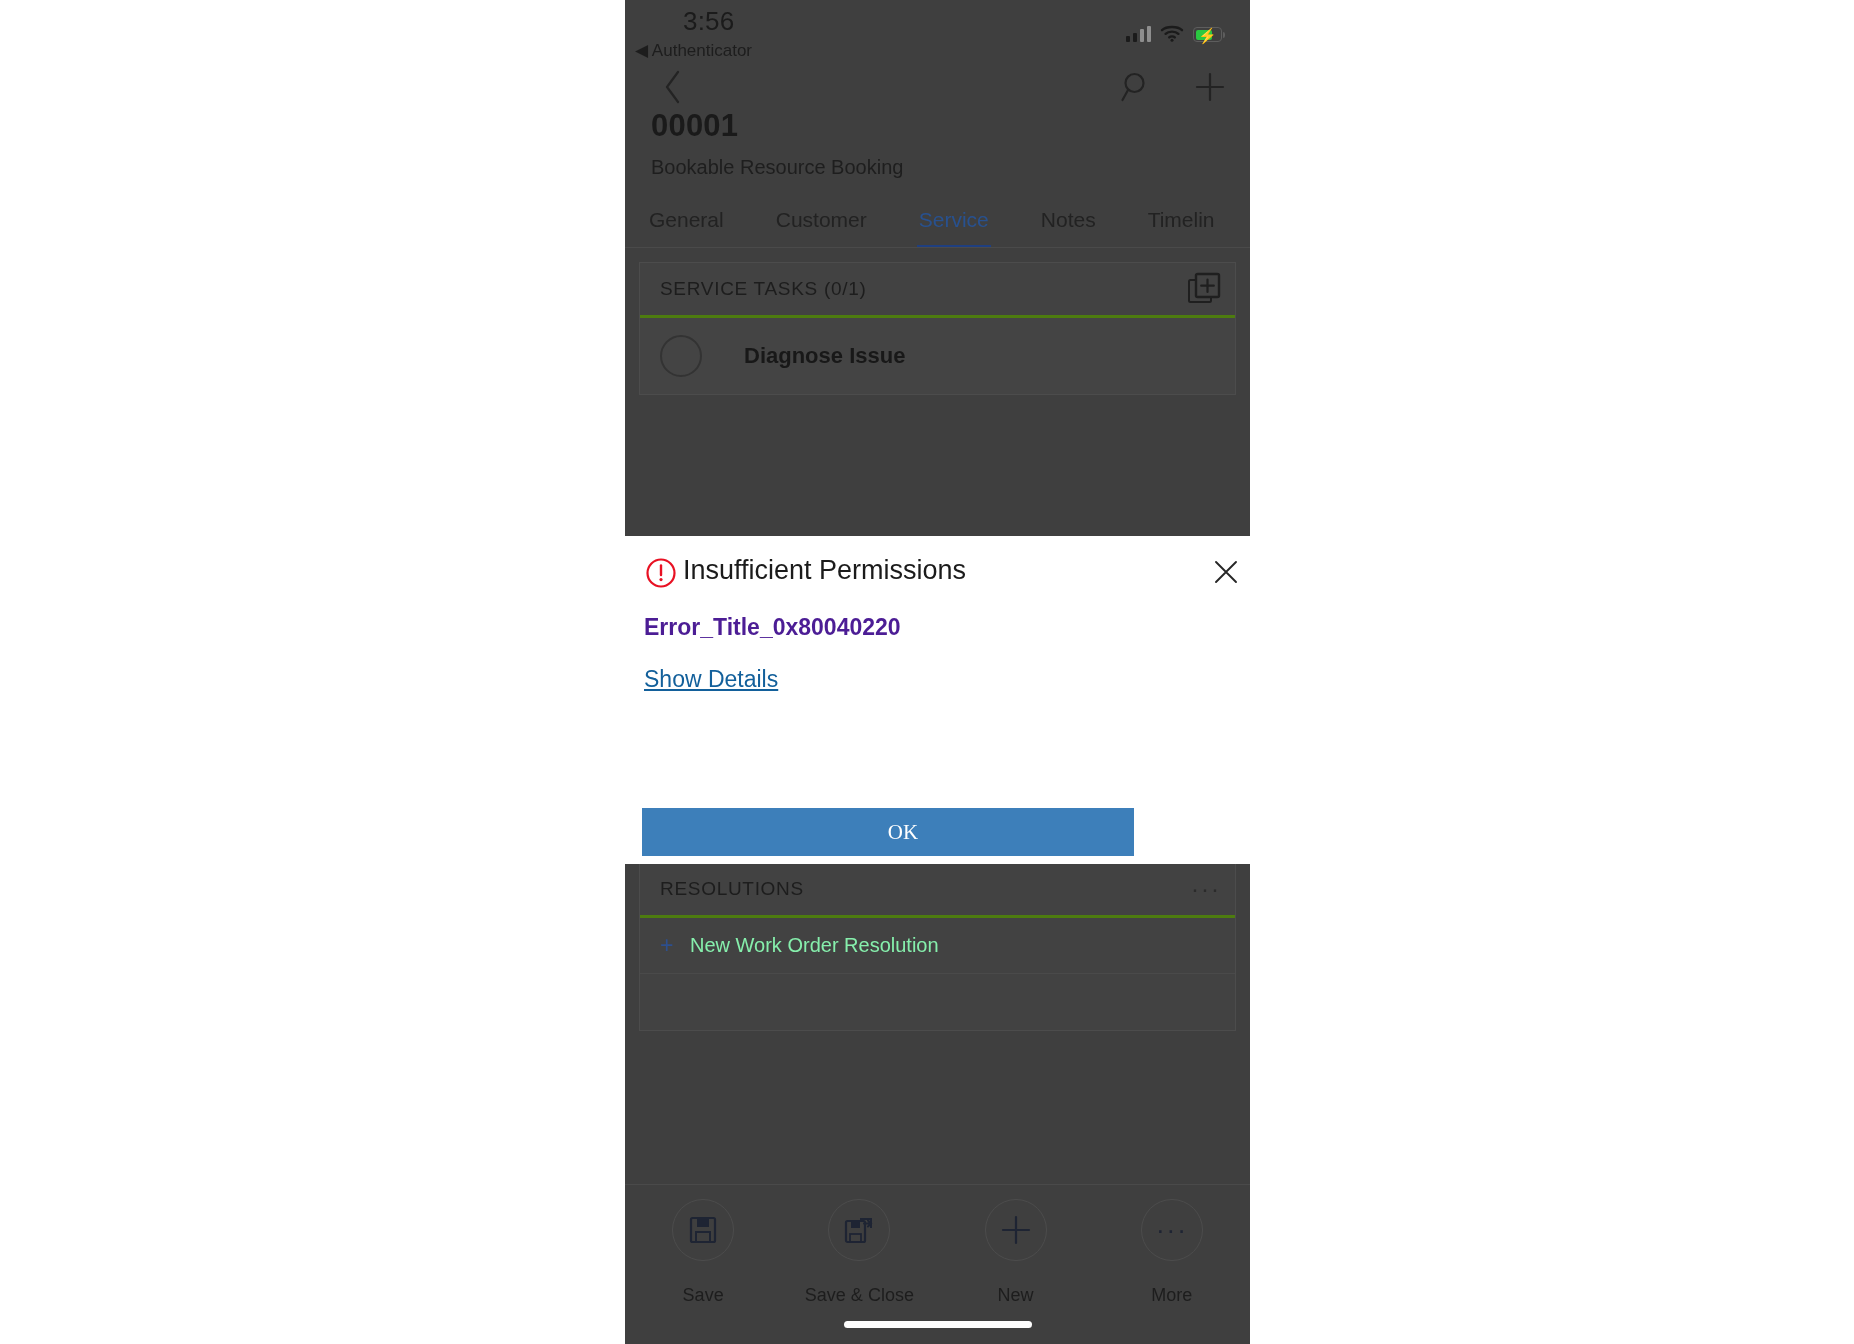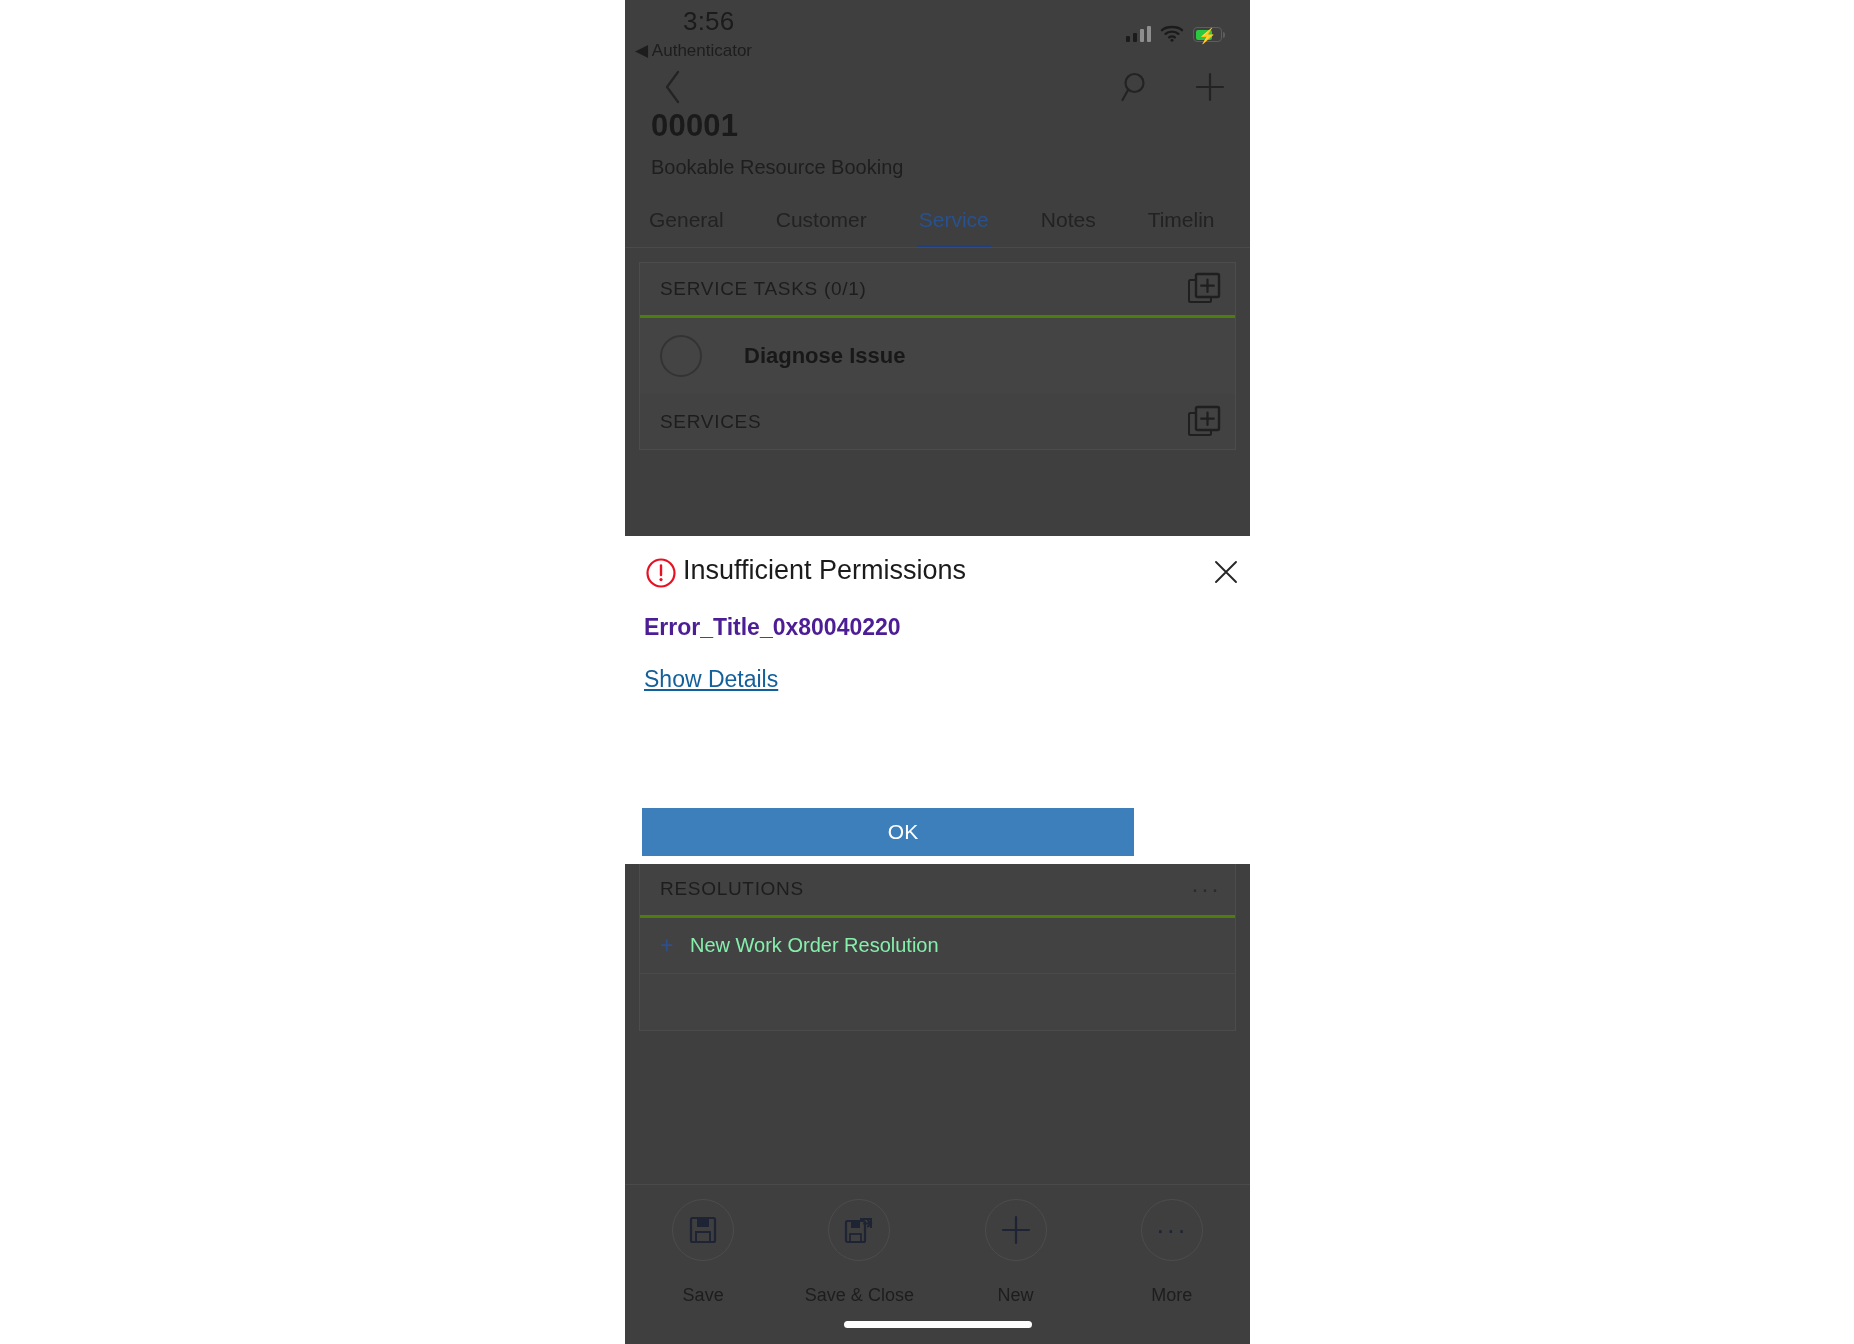--- a/index.html
+++ b/index.html
@@ -176,21 +176,21 @@
     position: absolute; left: 640px; top: 0; width: 1px; height: 264px;
     background: #e8e8e8;
   }
   #dlg-ok-holder {
     position: absolute; left: 625px; top: 800px; width: 641px; height: 64px;
     background: #ffffff;
   }
   .okbtn {
     position: absolute; left: 17px; top: 8px; width: 492px; height: 48px;
     background: #3d7fba; border: none; color: #fff; font-size: 21px;
-    font-family: Liberation Sans, sans-serif; cursor: pointer; padding-left: 30px;
+    font-family: Liberation Serif, serif; cursor: pointer; padding-left: 30px;
   }
   
   #sheet {
     position: absolute; left: 625px; top: 536px; width: 641px; height: 328px;
     background: #ffffff;
   }
   #sheet-gutter {
     position: absolute; left: 1250px; top: 536px; width: 16px; height: 328px;
     background: #ffffff;
   }
@@ -263,28 +263,20 @@
         <span class="label">SERVICE TASKS (0/1)</span>
         <svg width="34" height="34" viewBox="0 0 34 34">
           <rect x="2" y="8" width="22" height="22" rx="1.5" stroke="#1f1f1f" stroke-width="2" fill="none"></rect>
           <rect x="9" y="2" width="23" height="23" rx="1.5" stroke="#1f1f1f" stroke-width="2.4" fill="#424242"></rect>
           <path d="M20.5 7.5 V20 M14.2 13.7 H26.8" stroke="#1f1f1f" stroke-width="2.2" stroke-linecap="round"></path>
         </svg>
       </div>
       <div class="task-row">
         <div class="task-check"></div>
         <div class="task-name">Diagnose Issue</div>
-      </div>
-      <div class="sec-head" style="border-bottom:none;">
-        <span class="label">SERVICES</span>
-        <svg width="34" height="34" viewBox="0 0 34 34">
-          <rect x="2" y="8" width="22" height="22" rx="1.5" stroke="#1f1f1f" stroke-width="2" fill="none"></rect>
-          <rect x="9" y="2" width="23" height="23" rx="1.5" stroke="#1f1f1f" stroke-width="2.4" fill="#424242"></rect>
-          <path d="M20.5 7.5 V20 M14.2 13.7 H26.8" stroke="#1f1f1f" stroke-width="2.2" stroke-linecap="round"></path>
-        </svg>
       </div>
     </div>
 
     <div class="card" style="top:806px;">
       <div class="link-row">
         <span class="link-plus">+</span>
         <span class="link-text">New Work Order Incident</span>
       </div>
       <div class="sec-head">
         <span class="label">RESOLUTIONS</span>

